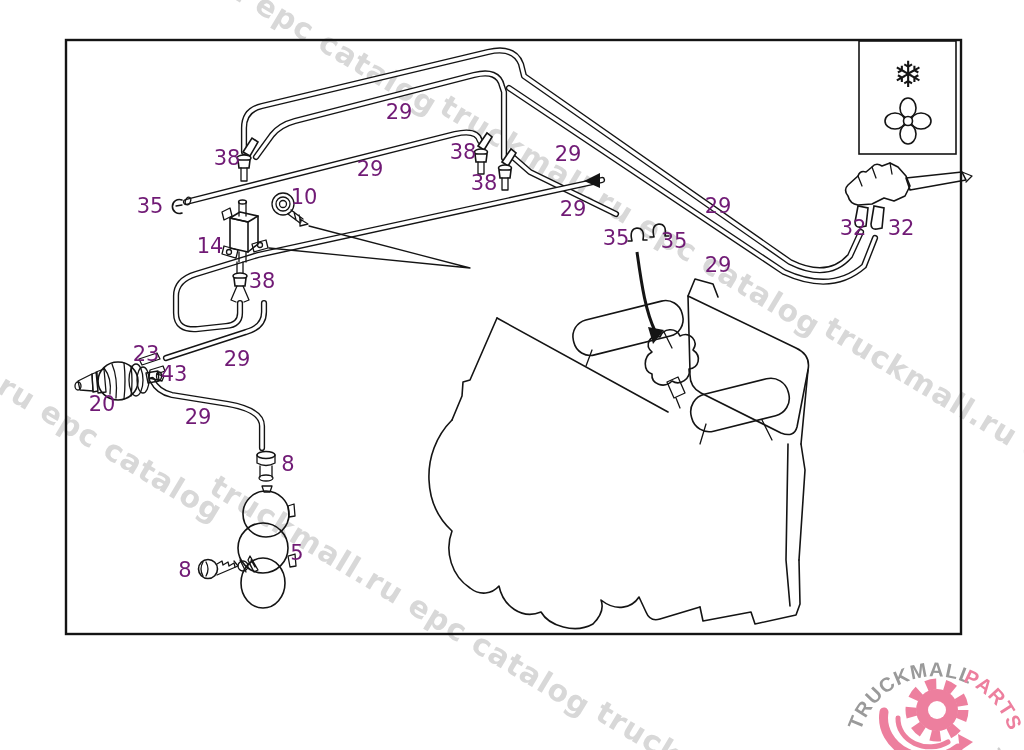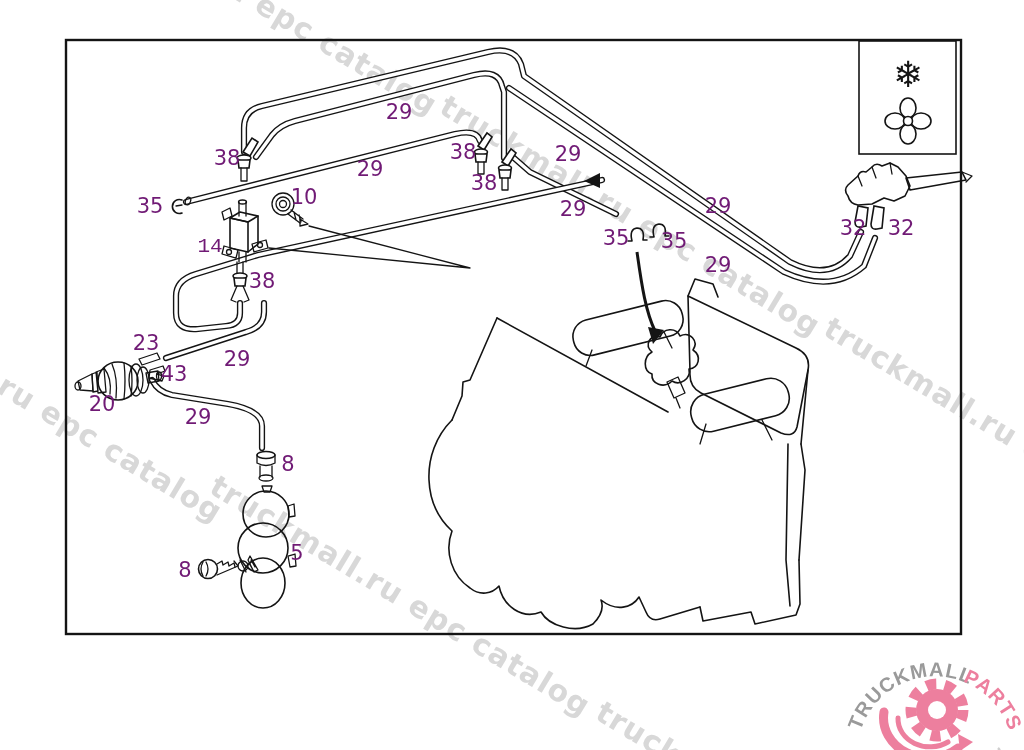--- a/index.html
+++ b/index.html
@@ -222,31 +222,31 @@
   </svg>
 
   <div id="labels">
       <div class="plabel" style="left: 227px; top: 158px;">38</div>
       <div class="plabel" style="left: 399px; top: 112px;">29</div>
       <div class="plabel" style="left: 370px; top: 169px;">29</div>
       <div class="plabel" style="left: 463px; top: 152px;">38</div>
       <div class="plabel" style="left: 484px; top: 183px;">38</div>
       <div class="plabel" style="left: 150px; top: 206px;">35</div>
       <div class="plabel" style="left: 304px; top: 197px;">10</div>
-      <div class="plabel" style="left: 210px; top: 246px; font-family: Liberation Mono, monospace;">14</div>
+      <div class="plabel" style="left: 210px; top: 246px;">14</div>
       <div class="plabel" style="left: 262px; top: 281px;">38</div>
       <div class="plabel" style="left: 568px; top: 154px;">29</div>
       <div class="plabel" style="left: 573px; top: 209px;">29</div>
       <div class="plabel" style="left: 616px; top: 238px;">35</div>
       <div class="plabel" style="left: 674px; top: 241px;">35</div>
       <div class="plabel" style="left: 718px; top: 206px;">29</div>
       <div class="plabel" style="left: 718px; top: 265px;">29</div>
       <div class="plabel" style="left: 853px; top: 228px;">32</div>
       <div class="plabel" style="left: 901px; top: 228px;">32</div>
-      <div class="plabel" style="left: 146px; top: 343px;">23</div>
+      <div class="plabel" style="left: 146px; top: 354px;">23</div>
       <div class="plabel" style="left: 174px; top: 374px;">43</div>
       <div class="plabel" style="left: 102px; top: 404px;">20</div>
       <div class="plabel" style="left: 237px; top: 359px;">29</div>
       <div class="plabel" style="left: 198px; top: 417px;">29</div>
       <div class="plabel" style="left: 288px; top: 464px;">8</div>
       <div class="plabel" style="left: 297px; top: 553px;">5</div>
       <div class="plabel" style="left: 185px; top: 570px;">8</div>
     </div>
 
   <svg id="logo" width="184" height="112" viewBox="0 0 184 112">

